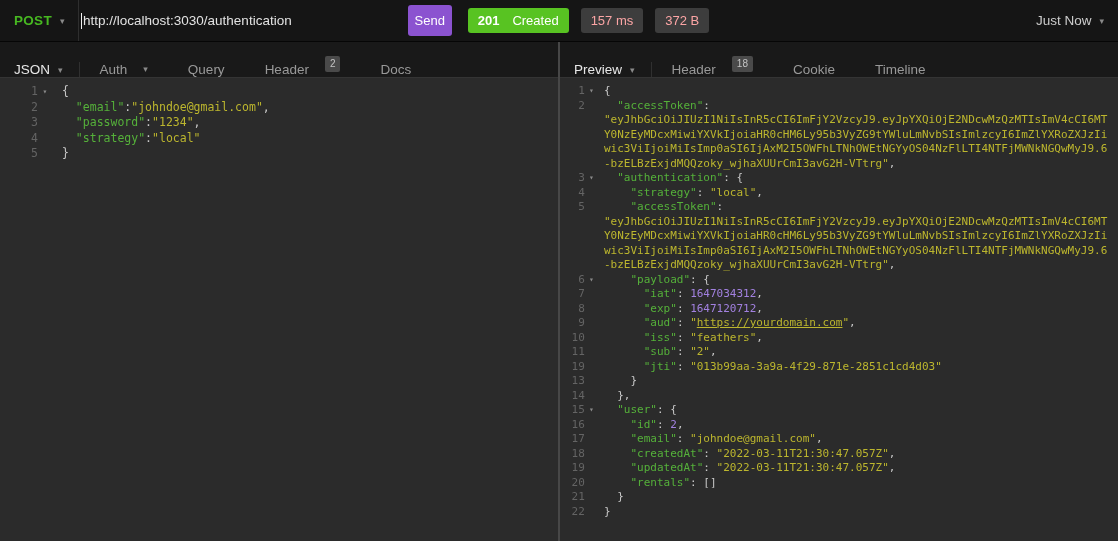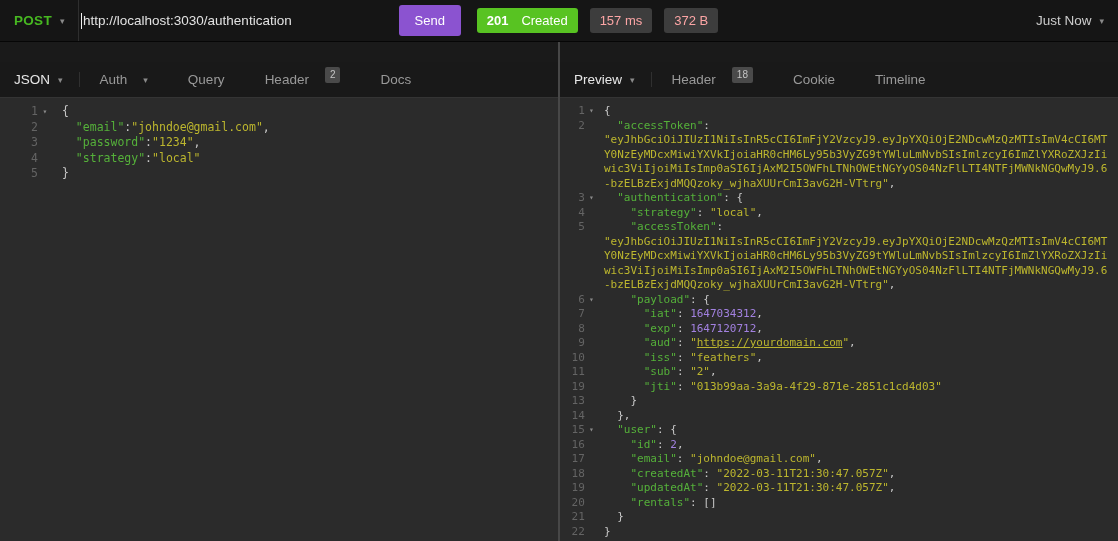--- a/index.html
+++ b/index.html
@@ -10,39 +10,39 @@
   
   .topbar { height:42px; flex:none; background:#151515; display:flex; align-items:center;
             border-bottom:1px solid #060606; color:#dcdcdc; }
   .method { width:79px; flex:none; padding-left:14px; display:flex; align-items:center; gap:8px;
             height:100%; border-right:1px solid #2e2e2e; cursor:pointer; }
   .method .m { color:var(--method-green,#47b821); font-size:13.5px; font-weight:600; letter-spacing:.3px; }
   .caret { color:#8a8a8a; font-size:9px; }
   .url-wrap { flex:1; height:100%; display:flex; align-items:center; padding-left:2px;
               font-size:13.5px; color:#e2e2e2; min-width:0; white-space:nowrap; overflow:hidden; }
   .text-cursor { width:1px; height:16px; background:#f0f0f0; margin-right:1px; flex:none; }
-  .send { flex:none; width:62px; height:31px; margin-right:2px; border:none; border-radius:3px;
+  .send { flex:none; width:44px; height:31px; margin-right:2px; border:none; border-radius:3px;
           background:var(--send-purple,#8b53d0); color:#ffffff; font-size:13px;
           font-family:"Liberation Sans", sans-serif; cursor:pointer; }
   .status-badge { flex:none; margin-left:14px; background:var(--status-green,#58c322); color:#ffffff;
                   border-radius:3px; padding:5px 10px; font-size:13px; }
   .status-badge b { font-weight:700; margin-right:13px; }
   .pill { flex:none; margin-left:12px; background:#3d3d3d; color:#fca5a5; border-radius:3px;
           padding:5px 10px; font-size:13px; }
   .tb-spacer { flex:1; }
   .history { flex:none; margin-right:14px; display:flex; align-items:center; gap:8px;
              color:#cccccc; font-size:13.5px; cursor:pointer;text-align:center; }
 
   
   .panes { flex:1; display:flex; min-height:0; }
   .pane { width:558px; flex:none; display:flex; flex-direction:column; min-height:0; }
   .pane-divider { width:2px; flex:none; background:#474747; }
 
   .tabbar { height:36px; flex:none; background:#191919; border-bottom:1px solid #343434;
-            display:flex; align-items:center; font-size:13.5px; color:#999999;margin-top:20px; }
+            display:flex; align-items:flex-end; font-size:13.5px; color:#999999; }
   .view-dropdown { display:flex; align-items:center; gap:8px; padding:0 16px 0 14px;
                    border-right:1px solid #303030; color:#e8e8e8; cursor:pointer; flex:none; }
   .tabs { display:flex; align-items:stretch; }
   .tab { display:flex; align-items:center; padding:0 20px; gap:16px; cursor:pointer; }
   .tab-badge { background:#4a4a4a; color:#c4c4c4; font-size:10px; line-height:1;
                padding:3px 5px; border-radius:2px; transform:translateY(-5px); }
 
   
   .editor { flex:1; overflow:hidden; background:#2b2b2b; padding:6px 6px 0 6px;
             font-family:"DejaVu Sans Mono", monospace; }

